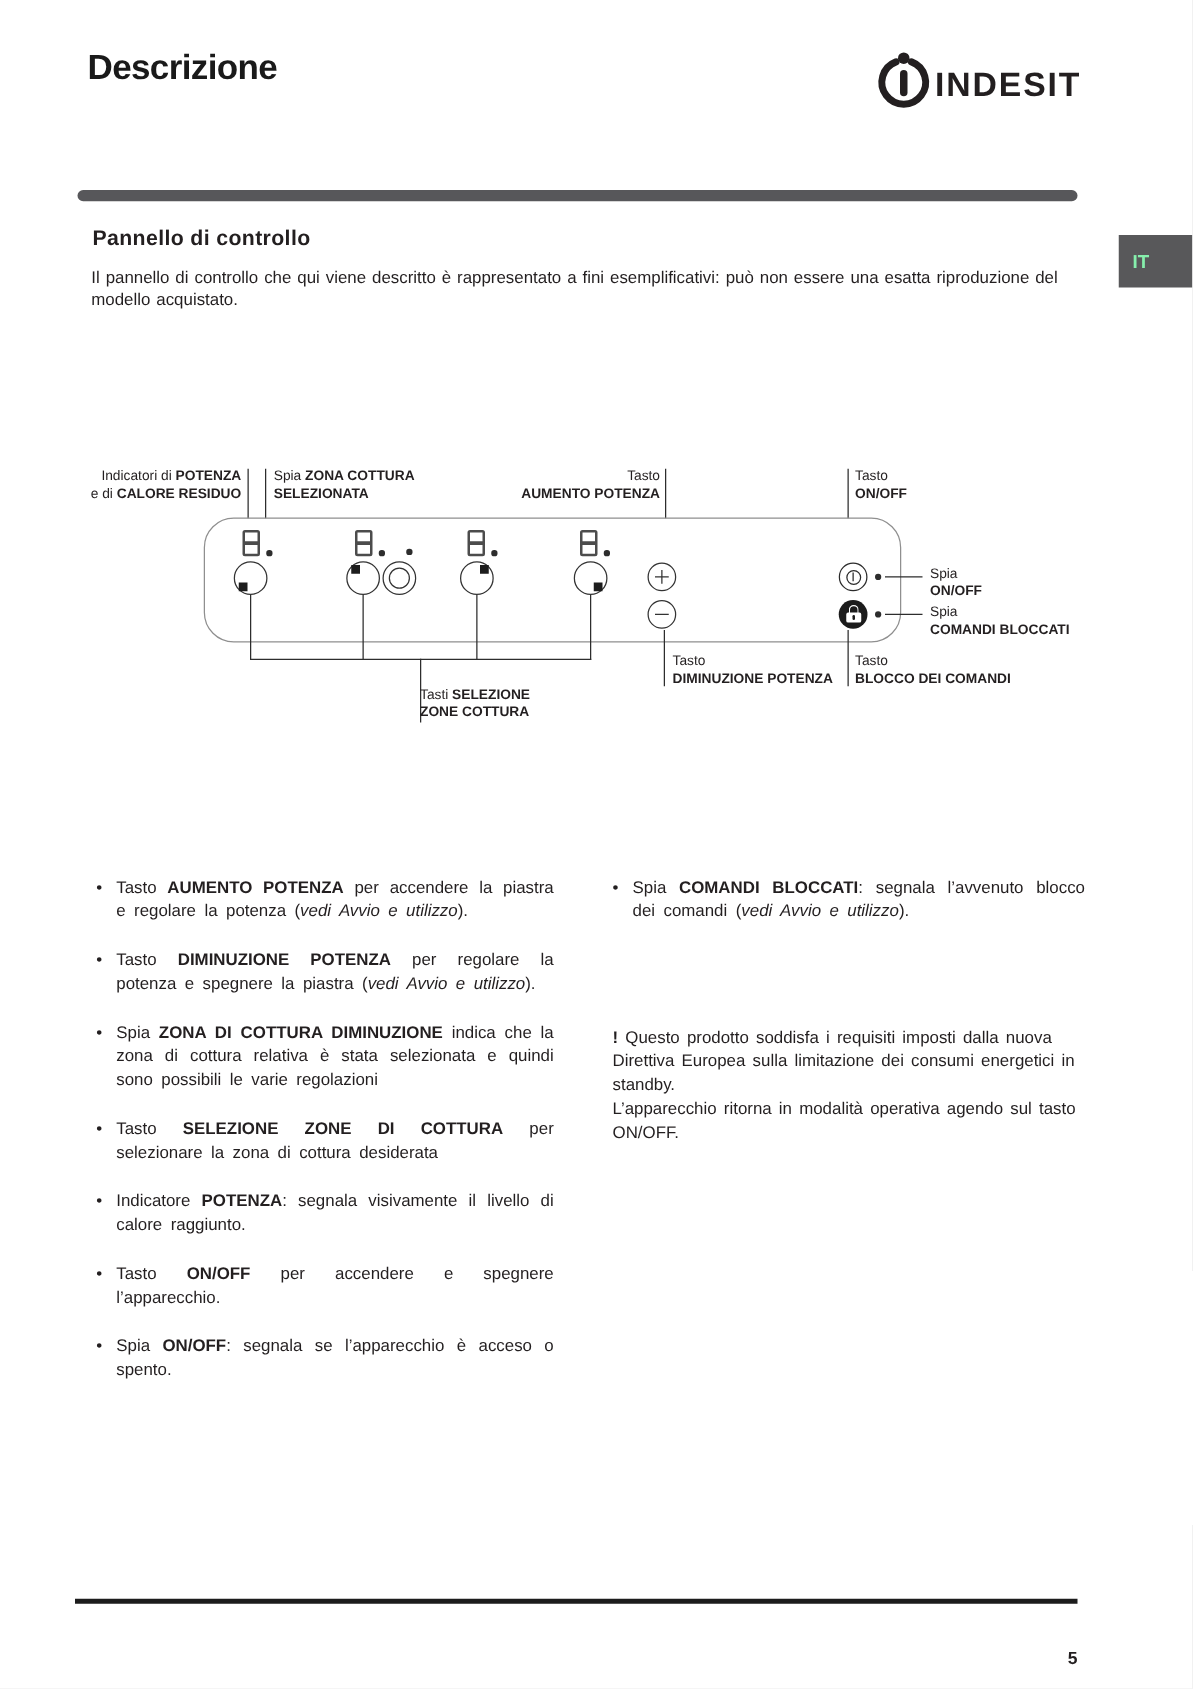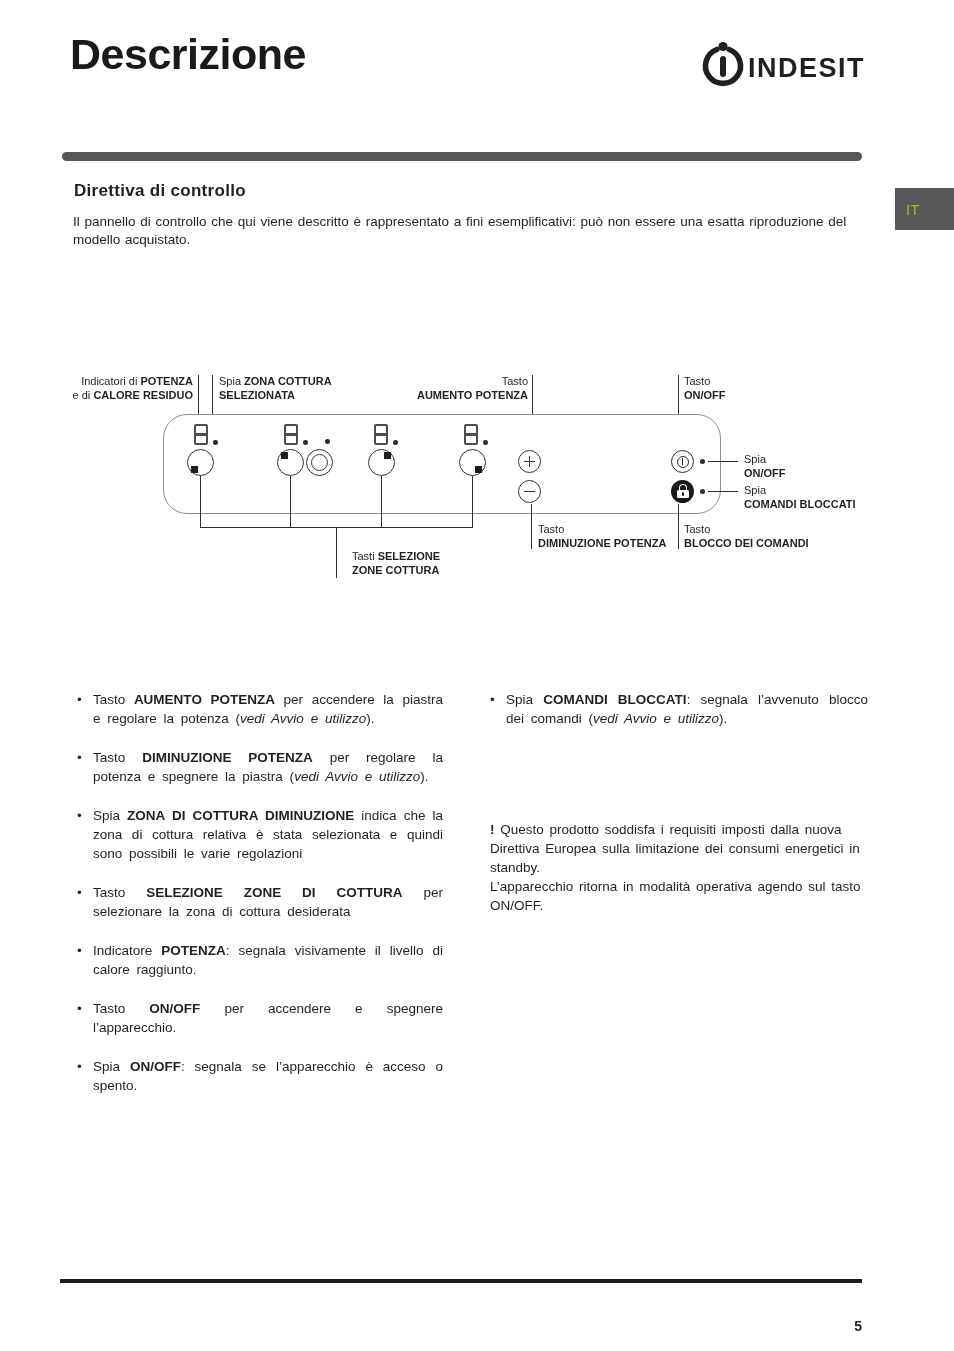--- a/index.html
+++ b/index.html
@@ -2,27 +2,27 @@
 <html><head>
 <meta charset="utf-8">
 <style>
   html,body{margin:0;padding:0;background:#e8e8e8;}
   .page{
     position:relative;width:954px;height:1351px;background:#ffffff;
     font-family:"Liberation Sans", sans-serif;color:#231f20;overflow:hidden;
     margin:0 auto;
   }
   
-  .title{position:absolute;left:70px;top:30px;font-size:43px;font-weight:bold;
+  .title{position:absolute;left:70px;top:30px;font-size:28px;font-weight:bold;
          line-height:48px;color:#1a1a1a;letter-spacing:-0.5px;}
   .logo{position:absolute;left:686px;top:40px;width:190px;height:52px;}
   .rule{position:absolute;left:62px;top:152px;width:800px;height:9px;
         background:#57575a;border-radius:5px;}
   .lang-tab{position:absolute;left:895px;top:188px;width:59px;height:42px;
-        background:#58585a;color:#84cc16;font-weight:normal;font-size:15px;
+        background:#58585a;color:#86efac;font-weight:bold;font-size:15px;
         display:flex;align-items:center;padding-left:11px;box-sizing:border-box;}
   .section-heading{position:absolute;left:74px;top:181px;margin:0;
         font-size:17px;font-weight:bold;letter-spacing:0.3px;}
   .intro{position:absolute;left:73px;top:213px;width:778px;margin:0;
         font-size:13.5px;line-height:18px;word-spacing:1px;}
   
   .panel{position:absolute;left:163px;top:414px;width:558px;height:100px;
         border:1.5px solid #8f8f8f;border-radius:24px;box-sizing:border-box;background:#fff;}
   .vline,.hline{position:absolute;background:#2d2d2d;}
   .vline{width:1.4px;}
@@ -59,21 +59,21 @@
   .power::after{content:"";position:absolute;width:1.6px;height:7px;background:#2b2b2b;}
   
   .lockbtn{position:absolute;width:23px;height:23px;background:#1b1b1b;border-radius:50%;}
   .lock-shackle{position:absolute;left:7.5px;top:3.5px;width:8px;height:8px;
         border:1.7px solid #fff;border-bottom:none;border-radius:4px 4px 0 0;box-sizing:border-box;}
   .lock-body{position:absolute;left:5.5px;top:9.5px;width:12px;height:8.5px;background:#fff;border-radius:1.5px;}
   .lock-key{position:absolute;left:10.6px;top:12px;width:2.2px;height:3.5px;background:#1b1b1b;border-radius:1px;}
   
   .bullets{position:absolute;margin:0;padding:0;list-style:none;
         font-size:13.5px;line-height:19px;text-align:justify;word-spacing:3px;}
-  .bullets li{position:relative;padding-left:19px;margin:6px 0 20px 0;}
+  .bullets li{position:relative;padding-left:19px;margin:16px 0 20px 0;}
   .bullets li::before{content:"\2022";position:absolute;left:3px;top:0;}
   .col-left{left:74px;top:684px;width:369px;}
   .col-right{left:487px;top:684px;width:381px;}
   .note{position:absolute;left:490px;top:820px;width:371px;
         font-size:13.5px;line-height:19px;word-spacing:2px;}
   .note p{margin:0;}
   
   .footer-line{position:absolute;left:60px;top:1279px;width:802px;height:4px;background:#1c1c1c;}
   .page-num{position:absolute;left:836px;top:1318px;width:26px;text-align:right;
         font-size:14px;font-weight:bold;}
@@ -92,21 +92,21 @@
     <circle cx="37" cy="6.5" r="4.6" fill="#231f20"></circle>
     <rect x="34" y="16" width="6" height="21" rx="3" fill="#231f20"></rect>
     <text x="62" y="37" font-family="Liberation Sans, sans-serif" font-size="27" font-weight="bold" letter-spacing="1.5" fill="#231f20">INDESIT</text>
   </svg>
 
   <div class="rule"></div>
   <div class="lang-tab">
     <span>IT</span>
   </div>
 
-  <h2 class="section-heading">Direttiva di controllo</h2>
+  <h2 class="section-heading">Pannello di controllo</h2>
   <p class="intro">Il pannello di controllo che qui viene descritto è rappresentato a fini esemplificativi: può non essere una esatta riproduzione del modello acquistato.</p>
 
   <div class="callout r" style="left:60px;top:375px;width:133px;">
     <div><span>Indicatori di </span><span style="font-weight: bold;">POTENZA</span></div>
     <div><span>e di </span><span style="font-weight: bold;">CALORE RESIDUO</span></div>
   </div>
   <div class="callout" style="left:219px;top:375px;">
     <div><span>Spia </span><span style="font-weight: bold;">ZONA COTTURA</span></div>
     <div><span style="font-weight: bold;">SELEZIONATA</span></div>
   </div>
@@ -173,21 +173,21 @@
     <div><span>Spia</span></div>
     <div><span style="font-weight: bold;">COMANDI BLOCCATI</span></div>
   </div>
 
   <div class="vline" style="left:200px;top:476px;height:52px;"></div>
   <div class="vline" style="left:290px;top:476px;height:52px;"></div>
   <div class="vline" style="left:381px;top:476px;height:52px;"></div>
   <div class="vline" style="left:472px;top:476px;height:52px;"></div>
   <div class="hline" style="left:200px;top:527px;width:273px;"></div>
   <div class="vline" style="left:336px;top:527px;height:51px;"></div>
-  <div class="callout" style="left:352px;top:550px;">
+  <div class="callout" style="left:336px;top:550px;">
     <div><span>Tasti </span><span style="font-weight: bold;">SELEZIONE</span></div>
     <div><span style="font-weight: bold;">ZONE COTTURA</span></div>
   </div>
 
   <div class="vline" style="left:531px;top:504px;height:45px;"></div>
   <div class="callout" style="left:538px;top:523px;">
     <div><span>Tasto</span></div>
     <div><span style="font-weight: bold;">DIMINUZIONE POTENZA</span></div>
   </div>
   <div class="vline" style="left:678px;top:504px;height:45px;"></div>

